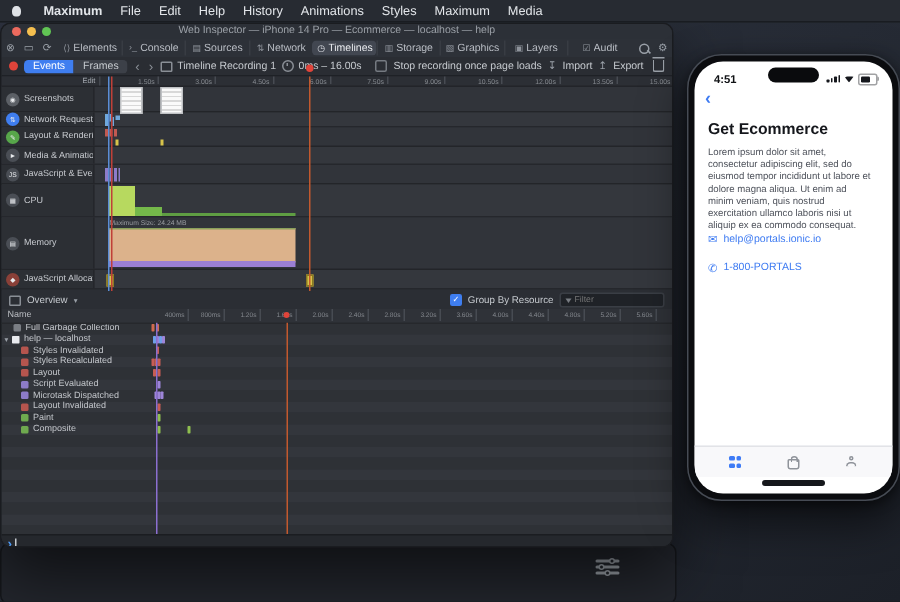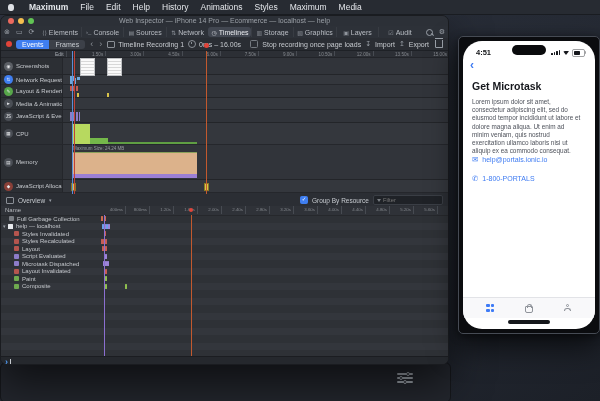--- a/index.html
+++ b/index.html
@@ -102,21 +102,21 @@
   .ticon{width:5px;height:5px;border-radius:1px;flex:0 0 5px;margin-right:3px;}
   .ticon.doc{background:#e8eaee;border-radius:.5px;}
   .arr{font-size:5px;color:#9aa0a8;width:5px;flex:0 0 5px;}
   .tmark{position:absolute;top:1.2px;width:2px;height:5px;z-index:1;border-radius:.5px;}
   .tline{position:absolute;top:0;bottom:0;width:1px;z-index:2;}
   .consolebar{position:absolute;left:0;top:340px;right:0;height:10px;background:#25282d;border-top:1px solid #1b1d21;
               display:flex;align-items:center;padding:0 4px;gap:2px;}
   .prompt{color:#4f9cf8;font-size:9px;font-weight:bold;line-height:10px;}
   .caretline{width:1px;height:6px;background:#c6cacf;}
   
-  .phone{position:absolute;left:458px;top:36px;width:140px;height:296px;background:#0b0c0f;border-radius:5px;
+  .phone{position:absolute;left:458px;top:36px;width:140px;height:296px;background:#0b0c0f;border-radius:23px;
          border:1px solid #464b54;box-shadow:0 14px 30px rgba(0,0,0,.6),0 2px 8px rgba(0,0,0,.5);z-index:4;}
   .screen{position:absolute;left:4px;top:4px;right:4px;bottom:4px;background:#ffffff;border-radius:19px;overflow:hidden;}
   .sb-time{position:absolute;left:13px;top:7px;font-size:7.5px;font-weight:bold;color:#101215;}
   .island{position:absolute;left:50%;transform:translateX(-50%);top:4px;width:34px;height:10px;background:#0a0b0d;border-radius:6px;}
   .sb-right{position:absolute;right:10px;top:8px;display:flex;align-items:center;gap:2.5px;}
   .sig{display:flex;align-items:flex-end;gap:1px;}
   .sig i{display:block;width:1.4px;background:#15171c;border-radius:.5px;}
   .wifi{width:7px;height:4.5px;background:#15171c;clip-path:polygon(50% 100%,0 0,100% 0);border-radius:2px;}
   .batt{width:11px;height:5.5px;border:1px solid rgba(21,23,28,.4);border-radius:1.8px;position:relative;}
   .batt::before{content:"";position:absolute;left:.7px;top:.7px;bottom:.7px;width:6px;background:#15171c;border-radius:.8px;}
@@ -488,21 +488,21 @@
         <span class="sig">
             <i style="height:2px"></i>
             <i style="height:3px"></i>
             <i style="height:4px"></i>
             <i style="height:5px"></i>
           </span>
         <span class="wifi"></span>
         <span class="batt"></span>
       </span>
       <span class="backchev" id="backchev" style="color: rgb(62, 123, 242);">‹</span>
-      <div class="ptitle">Get Microtask</div>
+      <div class="ptitle">Get Ecommerce</div>
       <div class="pbody">Lorem ipsum dolor sit amet, consectetur adipiscing elit, sed do eiusmod tempor incididunt ut labore et dolore magna aliqua. Ut enim ad minim veniam, quis nostrud exercitation ullamco laboris nisi ut aliquip ex ea commodo consequat.</div>
       <div class="plink" id="email-link" style="top: 114px; color: rgb(62, 123, 242);">
         <span class="lico">✉</span>
         <span>help@portals.ionic.io</span>
       </div>
       <div class="plink" id="tel-link" style="top: 133px; color: rgb(62, 123, 242);">
         <span class="lico">✆</span>
         <span>1-800-PORTALS</span>
       </div>
       <div class="ptabbar">

